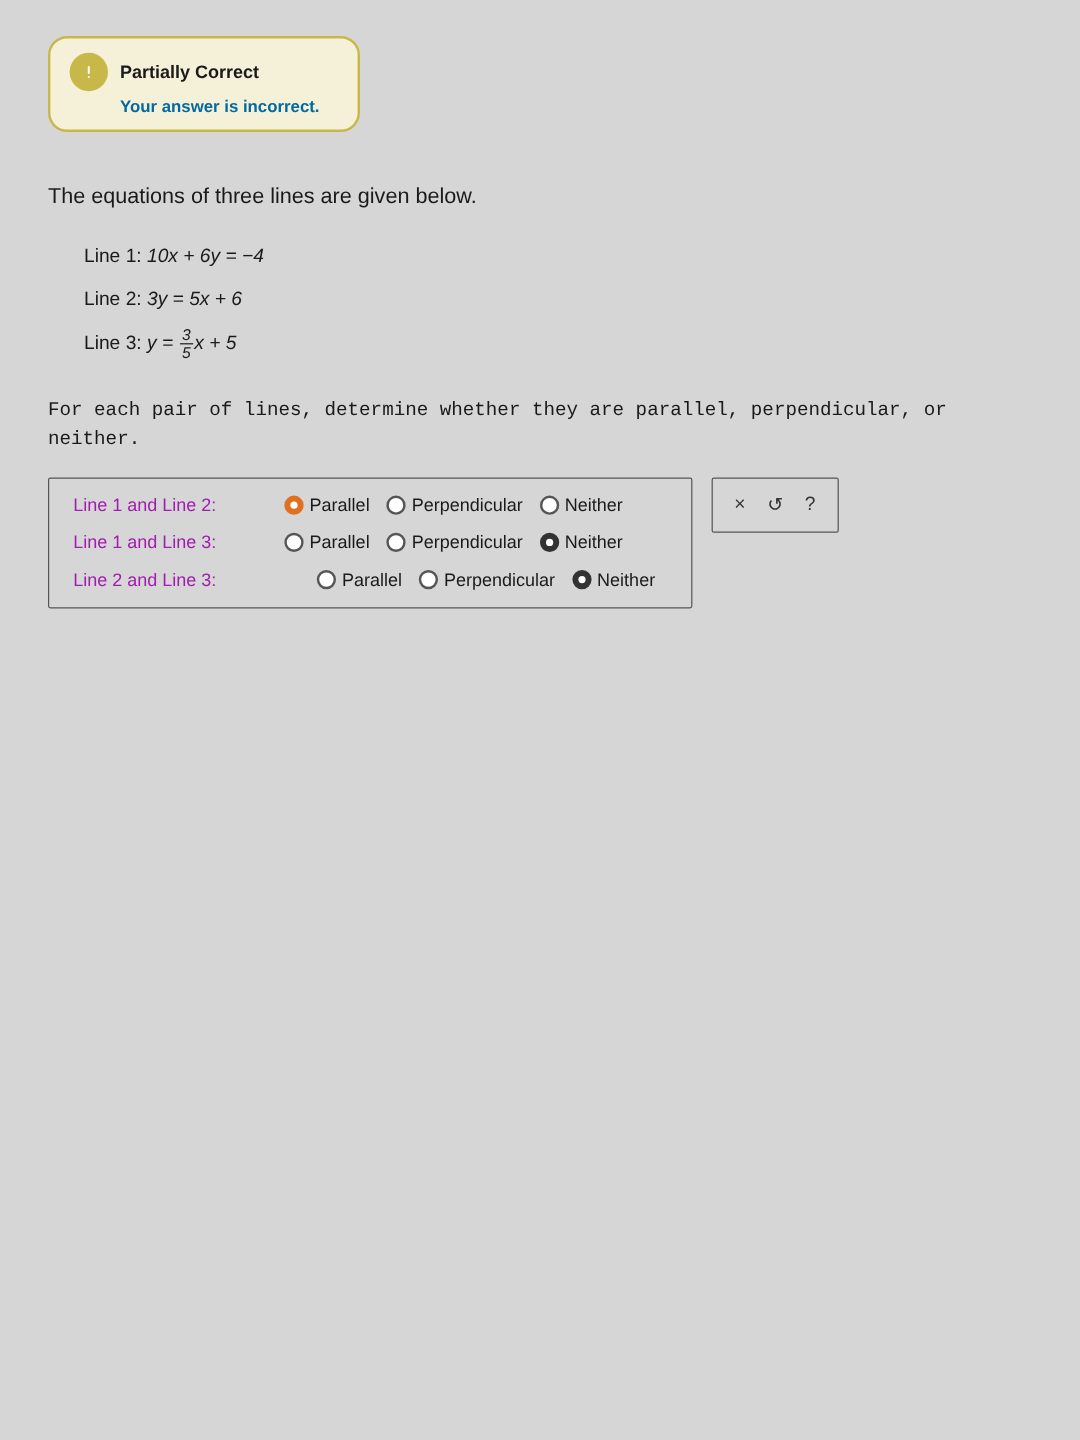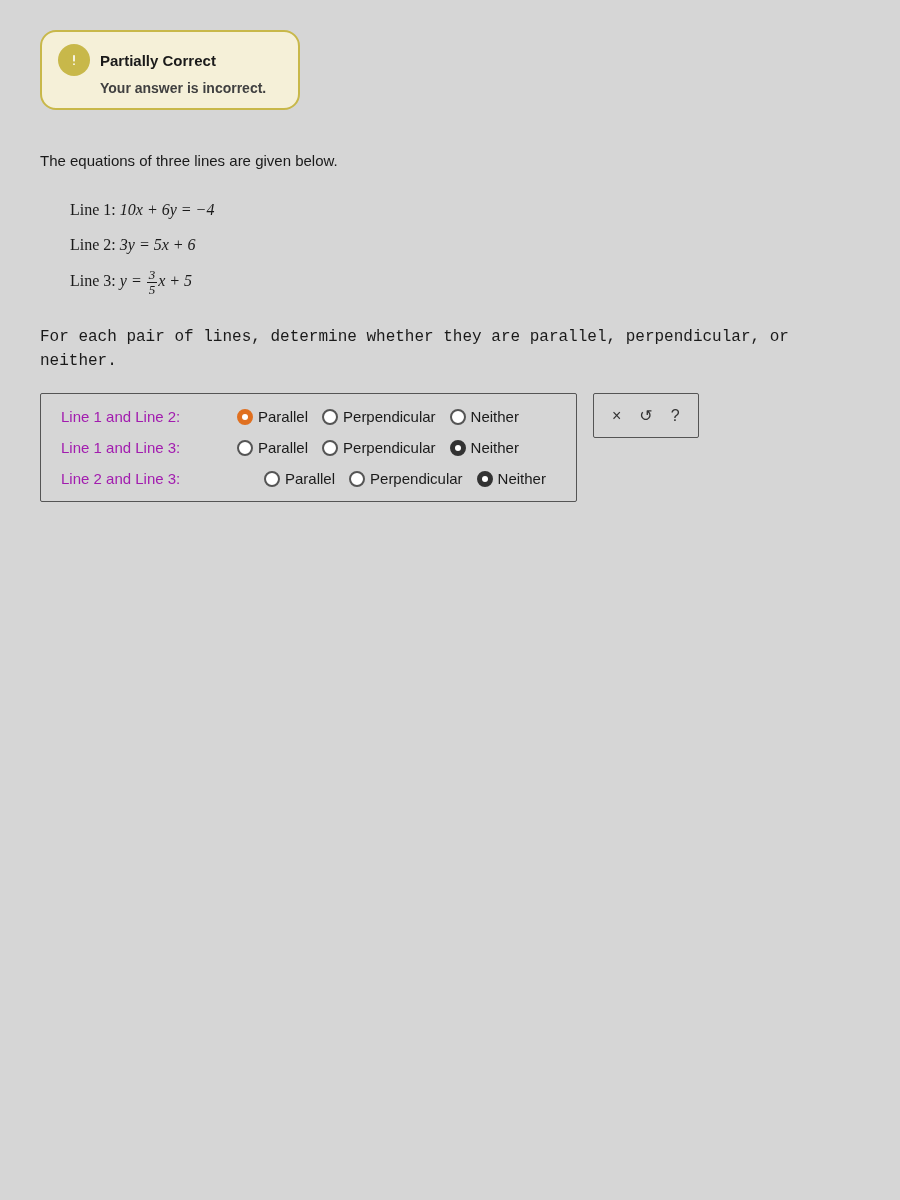--- a/index.html
+++ b/index.html
@@ -56,43 +56,42 @@
     .feedback-title {
       font-size: 15px;
       font-weight: 600;
       color: #1a1a1a;
       text-align: center;
     }
 
     .feedback-subtitle {
       font-size: 14px;
       font-weight: 700;
-      color: #404040;
+      color: #0369a1;
       padding-left: 42px;
     }
 
     
     .problem-intro {
-      font-size: 15px;
+      font-size: 18px;
       color: #1a1a1a;
       margin-bottom: 24px;
       line-height: 1.5;
     }
 
     .lines-list {
       margin-bottom: 28px;
       padding-left: 30px;
     }
 
     .line-item {
       font-size: 16px;
       color: #1a1a1a;
       margin-bottom: 10px;
       line-height: 1.6;
-      font-family: Liberation Serif, serif;
     }
 
     .line-item .equation {
       font-style: italic;
     }
 
     .fraction {
       display: inline-flex;
       flex-direction: column;
       align-items: center;

